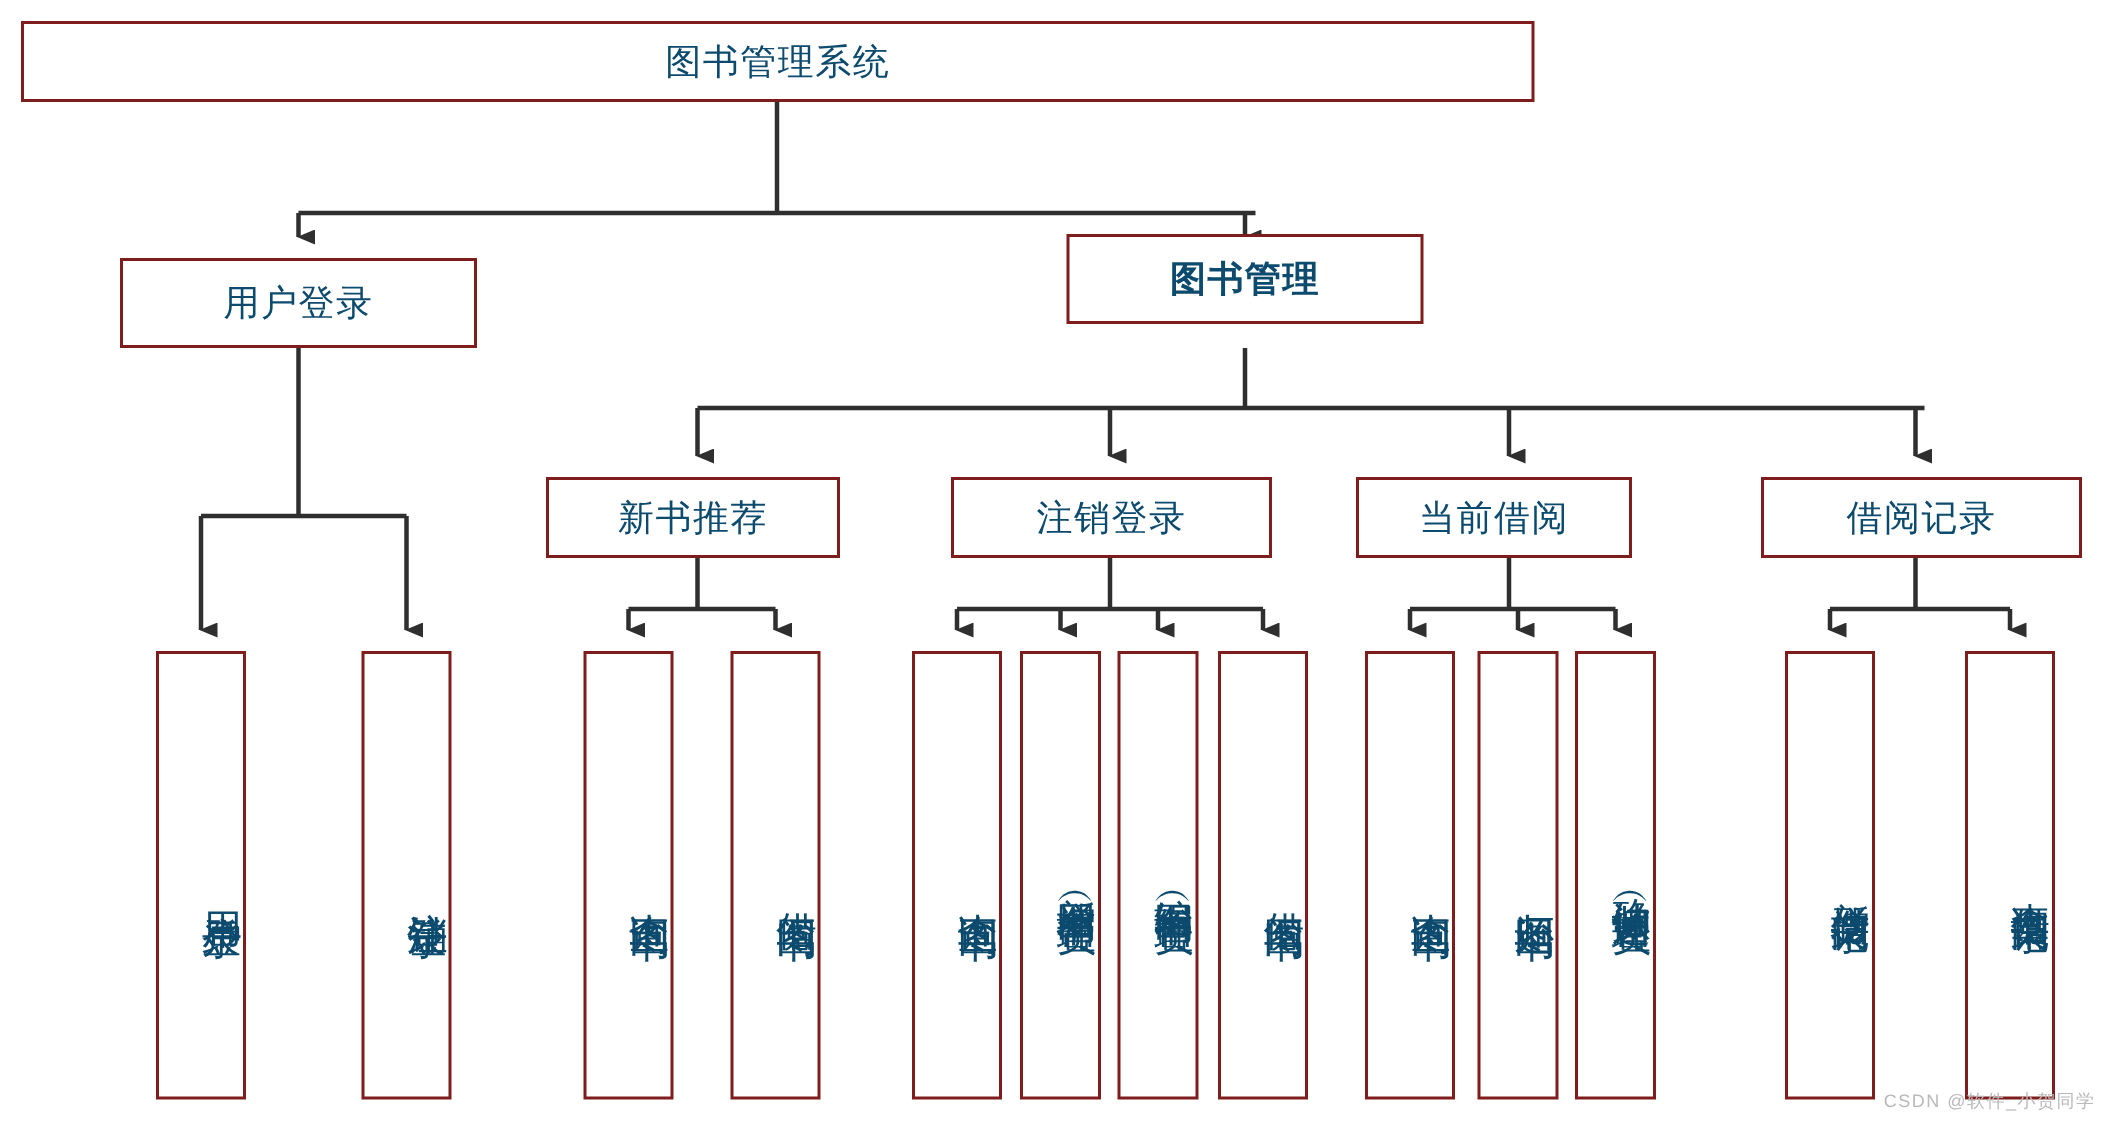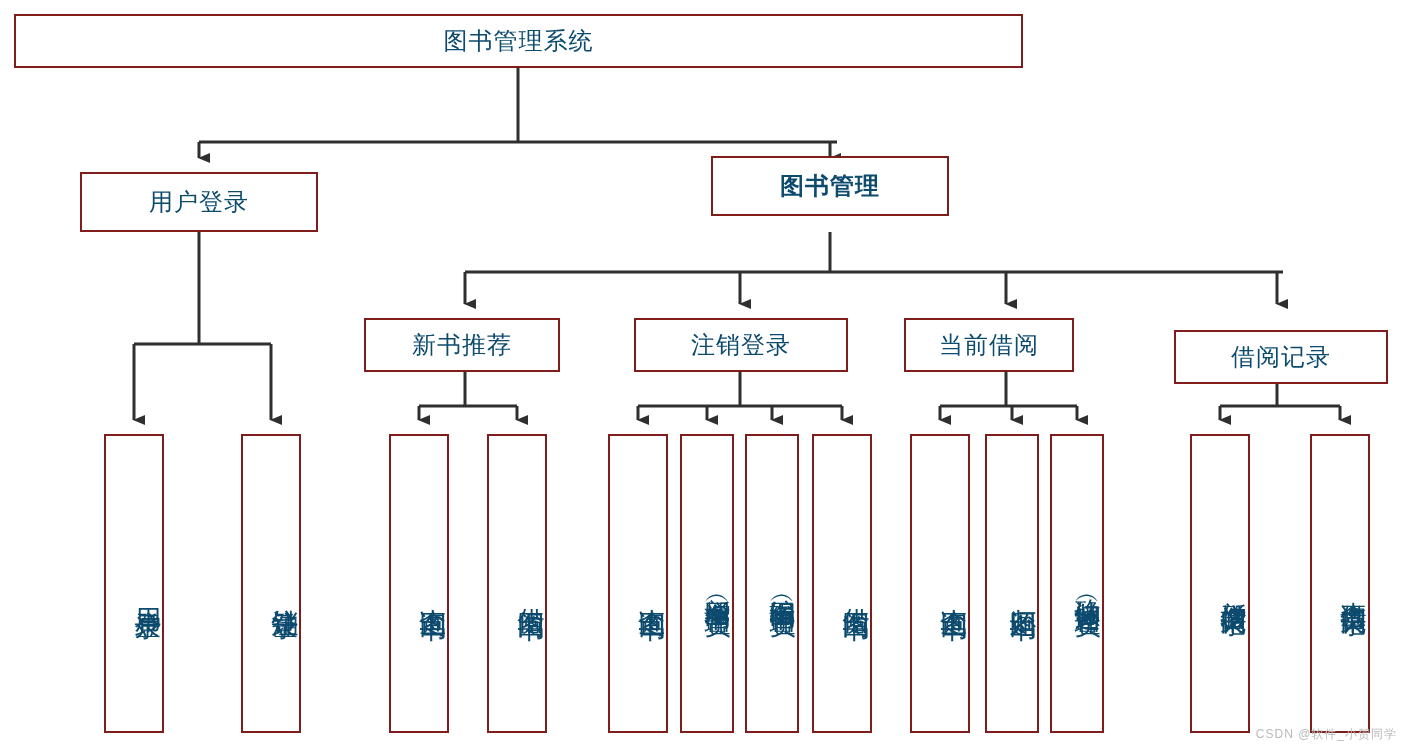--- a/index.html
+++ b/index.html
@@ -140,24 +140,24 @@
   <div class="node horiz" style="left:711px;top:156px;width:238px;height:60px;font-weight:bold;">
     <span class="node-label">图书管理</span>
   </div>
 
   <div class="node horiz" style="left:364px;top:318px;width:196px;height:54px;">
     <span class="node-label">新书推荐</span>
   </div>
   <div class="node horiz" style="left:634px;top:318px;width:214px;height:54px;">
     <span class="node-label">注销登录</span>
   </div>
-  <div class="node horiz" style="left:904px;top:318px;width:170px;height:54px;">
+  <div class="node horiz" style="left:904px;top:318px;width:184px;height:54px;">
     <span class="node-label">当前借阅</span>
   </div>
-  <div class="node horiz" style="left:1174px;top:330px;width:214px;height:54px;">
+  <div class="node horiz" style="left:1174px;top:318px;width:214px;height:54px;">
     <span class="node-label">借阅记录</span>
   </div>
 
   <div class="node vert" style="left:104px;top:434px;width:60px;height:299px;">
     <span class="node-label">用户登录</span>
   </div>
   <div class="node vert" style="left:241px;top:434px;width:60px;height:299px;">
     <span class="node-label">注销登录</span>
   </div>
 

